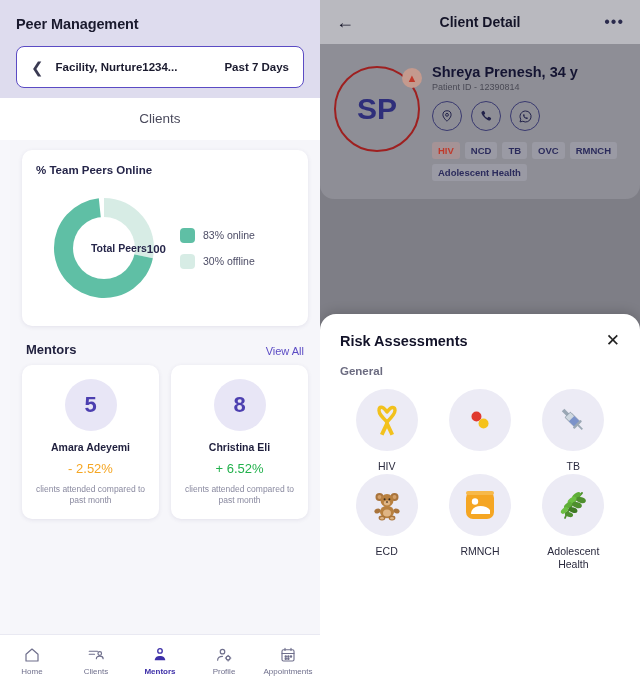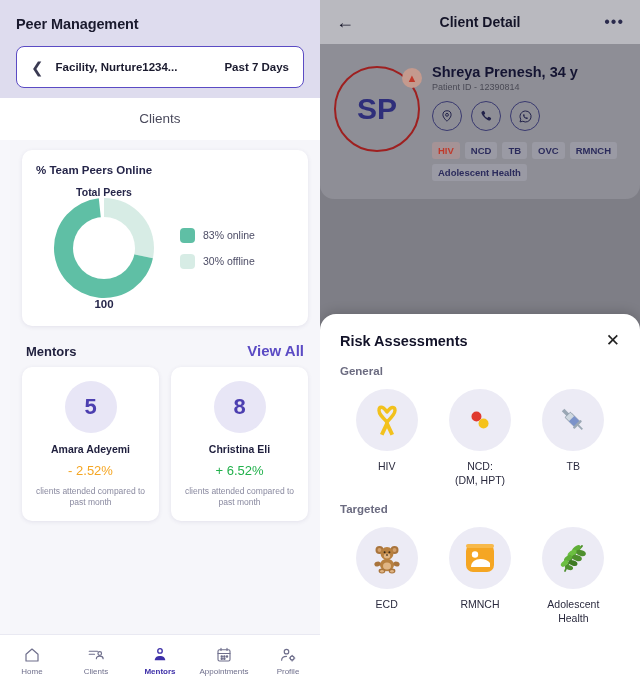--- a/index.html
+++ b/index.html
@@ -84,38 +84,38 @@
   }
   .donut {
     position: relative;
     width: 124px; height: 124px;
     flex: 0 0 124px;
     margin-left: 6px;
   }
   .donut svg { display: block; }
   .donut-center {
     position: absolute; inset: 0;
-    display: flex; flex-direction: column;
-    align-items: center; justify-content: space-between;
+    display: flex; flex-direction: row;
+    align-items: center; justify-content: flex-end;
     pointer-events: none;
   }
   .donut-center .lbl { font-size: 10.5px; font-weight: bold; color: #26264a; }
   .donut-center .val { font-size: 11.5px; font-weight: bold; color: #26264a; margin-top: 1px; }
   .legend { display: flex; flex-direction: column; gap: 11px; margin-left: 4px; }
   .legend-row { display: flex; align-items: center; gap: 8px; }
   .legend-sw { width: 15px; height: 15px; border-radius: 4px; flex: 0 0 15px; }
   .legend-txt { font-size: 10.5px; color: #4d4d66; }
 
   
   .mentors-head {
     display: flex; align-items: flex-end;
     margin: 16px 4px 8px 4px;
   }
   .mentors-title { font-size: 13px; font-weight: bold; color: #1f1f3d; }
-  .view-all { margin-left: auto; font-size: 15px; font-weight: bold; color: #5b4bc4; }
+  .view-all { margin-left: auto; font-size: 11px; font-weight: normal; color: #5b4bc4; }
   .mentor-grid { display: flex; gap: 12px; }
   .mentor-card {
     flex: 1;
     background: #ffffff;
     border-radius: 10px;
     box-shadow: 0 1px 4px rgba(60,50,110,0.10);
     padding: 14px 8px 12px 8px;
     text-align: center;
   }
   .mentor-badge {
@@ -342,41 +342,41 @@
           <path d="M12.5 17c0-2.2 2-3.4 4.5-3.4s4.5 1.2 4.5 3.4" stroke-linecap="round"></path>
         </svg>
         <span class="nav-label">Clients</span>
       </div>
       <div class="nav-item active">
         <svg class="nav-icon" viewBox="0 0 24 24" fill="none" stroke="#3d2fa8" stroke-width="1.8">
           <circle cx="12" cy="6.5" r="3"></circle>
           <path d="M5 19c0-3.6 3.1-5.6 7-5.6s7 2 7 5.6z" fill="#3d2fa8" stroke="none"></path>
         </svg>
         <span class="nav-label">Mentors</span>
+      </div>
+      <div class="nav-item">
+        <svg class="nav-icon" viewBox="0 0 24 24" fill="none" stroke="#6f6f8c" stroke-width="1.6">
+          <circle cx="10" cy="7.5" r="3"></circle>
+          <path d="M3.5 19c0-3.4 2.9-5.3 6.5-5.3" stroke-linecap="round"></path>
+          <circle cx="17.5" cy="16" r="2.6"></circle>
+          <path d="M17.5 12.3v1M17.5 19v1M13.9 16h1M20.1 16h1" stroke-linecap="round"></path>
+        </svg>
+        <span class="nav-label">Profile</span>
       </div>
       <div class="nav-item">
         <svg class="nav-icon" viewBox="0 0 24 24" fill="none" stroke="#6f6f8c" stroke-width="1.5">
           <rect x="4" y="5" width="16" height="15" rx="2"></rect>
           <path d="M4 10h16M8 3v3M16 3v3" stroke-linecap="round"></path>
           <circle cx="9" cy="14" r="0.9" fill="#6f6f8c"></circle>
             <circle cx="12.5" cy="14" r="0.9" fill="#6f6f8c"></circle>
             <circle cx="16" cy="14" r="0.9" fill="#6f6f8c"></circle>
           <circle cx="9" cy="17" r="0.9" fill="#6f6f8c"></circle>
             <circle cx="12.5" cy="17" r="0.9" fill="#6f6f8c"></circle>
         </svg>
         <span class="nav-label">Appointments</span>
-      </div>
-      <div class="nav-item">
-        <svg class="nav-icon" viewBox="0 0 24 24" fill="none" stroke="#6f6f8c" stroke-width="1.6">
-          <circle cx="10" cy="7.5" r="3"></circle>
-          <path d="M3.5 19c0-3.4 2.9-5.3 6.5-5.3" stroke-linecap="round"></path>
-          <circle cx="17.5" cy="16" r="2.6"></circle>
-          <path d="M17.5 12.3v1M17.5 19v1M13.9 16h1M20.1 16h1" stroke-linecap="round"></path>
-        </svg>
-        <span class="nav-label">Profile</span>
       </div>
     </div>
   </div>
 
   <div class="right">
     <div class="r-dim"></div>
 
     <div class="r-head">
       <span class="r-back">←</span>
       <span class="r-title">Client Detail</span>
@@ -476,40 +476,37 @@
         </div>
         <div class="ra-item">
           <div class="ra-circle">
             <svg width="32" height="32" viewBox="0 0 32 32">
               <g transform="rotate(45 16 16)">
                 <rect x="6" y="11" width="10" height="10" rx="5" fill="#e03a2f"></rect>
                 <rect x="16" y="11" width="10" height="10" rx="5" fill="#f5c21b"></rect>
               </g>
             </svg>
           </div>
-          <div class="ra-label" style="white-space:pre-line">NCD:
-(DM, HPT)</div>
         </div>
         <div class="ra-item">
           <div class="ra-circle">
             <svg width="32" height="32" viewBox="0 0 32 32">
               <g transform="rotate(-45 16 16)">
                 <rect x="14.2" y="2" width="3.6" height="7" fill="#9aa7b4"></rect>
                 <rect x="12.2" y="8.5" width="7.6" height="13" rx="1" fill="#cfd8e0" stroke="#8c98a6" stroke-width="0.9"></rect>
                 <rect x="12.2" y="14" width="7.6" height="7.5" fill="#7b92c9"></rect>
                 <rect x="10.6" y="21" width="10.8" height="2.4" rx="0.8" fill="#9aa7b4"></rect>
                 <rect x="15.1" y="23.2" width="1.8" height="6" fill="#9aa7b4"></rect>
               </g>
             </svg>
           </div>
           <div class="ra-label">TB</div>
         </div>
       </div>
 
-      <div class="section-label">Targeted</div>
       <div class="ra-row">
         <div class="ra-item">
           <div class="ra-circle">
             <svg width="32" height="32" viewBox="0 0 32 32">
               <circle cx="8.5" cy="8" r="4" fill="#a9743c"></circle>
                 <circle cx="23.5" cy="8" r="4" fill="#a9743c"></circle>
               <circle cx="8.5" cy="8" r="2" fill="#d4a06a"></circle>
                 <circle cx="23.5" cy="8" r="2" fill="#d4a06a"></circle>
               <circle cx="16" cy="11.5" r="6.5" fill="#b8803f"></circle>
               <ellipse cx="16" cy="14" rx="3.2" ry="2.4" fill="#e0b584"></ellipse>

